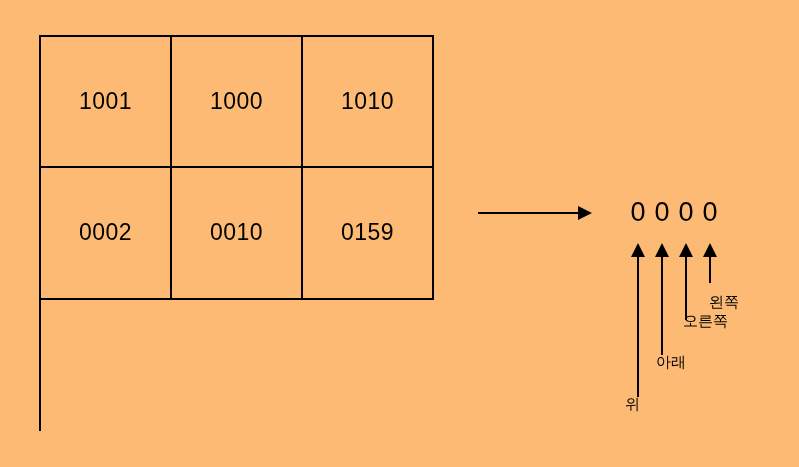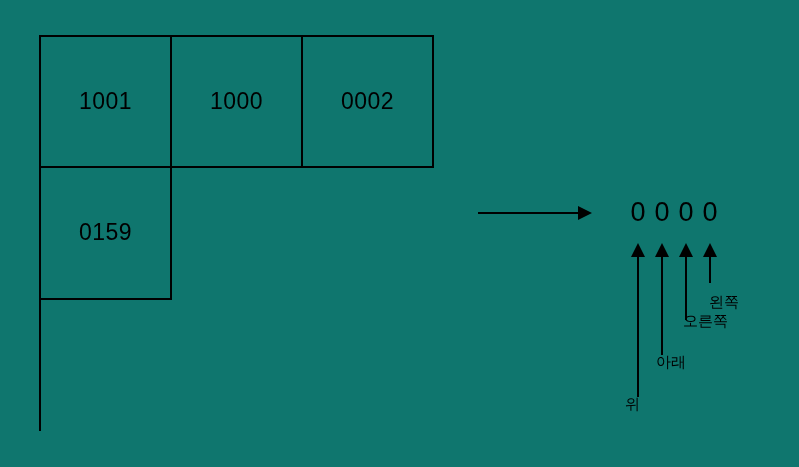--- a/index.html
+++ b/index.html
@@ -9,21 +9,21 @@
     background: #ffffff;
   }
   body {
     font-family: "Liberation Sans", "DejaVu Sans", sans-serif;
     color: #000000;
   }
   #canvas {
     position: relative;
     width: 799px;
     height: 467px;
-    background: #0f766e;
+    background: #fdba74;
     overflow: hidden;
   }
 
   
   #grid {
     position: absolute;
     left: 39px;
     top: 35px;
     width: 395px;
     height: 396px;
@@ -96,23 +96,29 @@
 
 <div id="canvas">
 
   <div id="grid">
     <div class="grid-cell">
       <span class="cell-label">1001</span>
     </div>
     <div class="grid-cell">
       <span class="cell-label">1000</span>
     </div>
+    <div class="grid-cell">
+      <span class="cell-label">1010</span>
+    </div>
 
     <div class="grid-cell">
       <span class="cell-label">0002</span>
+    </div>
+    <div class="grid-cell">
+      <span class="cell-label">0010</span>
     </div>
 
     <div class="grid-cell">
       <span class="cell-label">0159</span>
     </div>
   </div>
 
   <svg id="transition-arrow" viewBox="0 0 125 34">
     <line x1="8" y1="17" x2="108" y2="17" stroke="#000" stroke-width="2"></line>
     <polygon points="108,10 122,17 108,24" fill="#000"></polygon>

